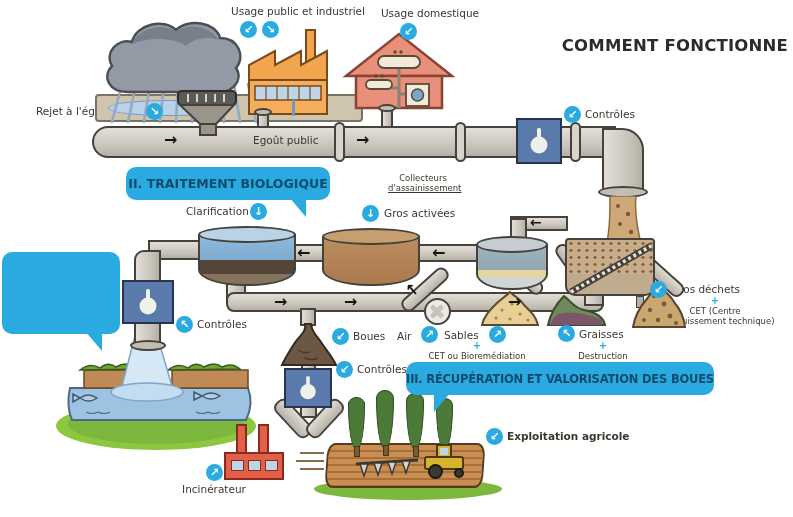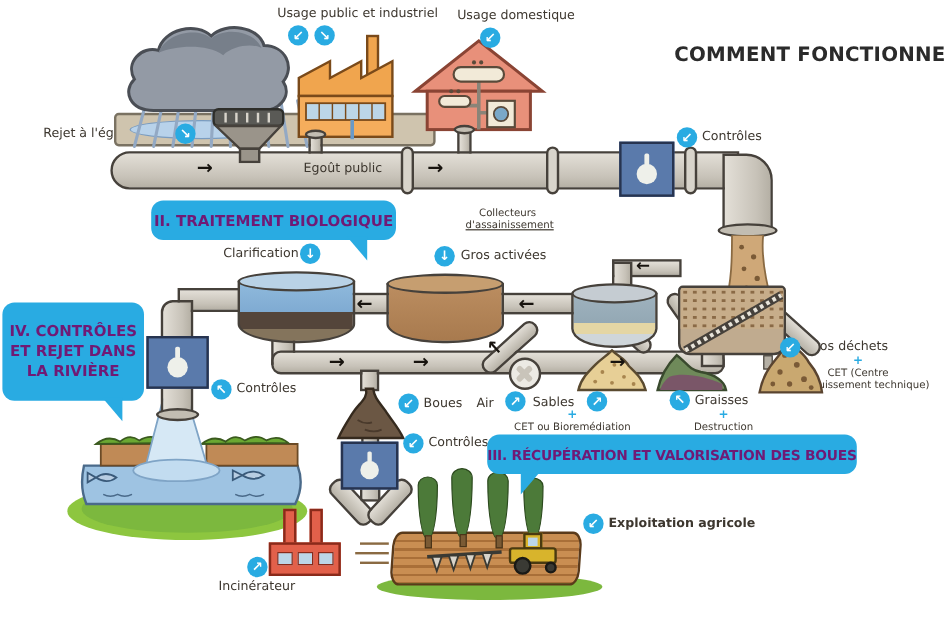--- a/index.html
+++ b/index.html
@@ -23,21 +23,21 @@
   .joint{position:absolute;width:11px;border:2px solid #46413b;border-radius:6px;
          background:#d8d4cb;box-sizing:border-box;z-index:7;}
   .collar{position:absolute;border:2px solid #46413b;border-radius:50%;background:#c2bdb2;
           box-sizing:border-box;z-index:8;}
   .dpipe{position:absolute;background:linear-gradient(180deg,#e0dcd4,#b8b3a8);
          border:2px solid #46413b;border-radius:7px;box-sizing:border-box;z-index:6;}
   
   .cbox{position:absolute;background:#5a7aab;border:2.5px solid #273450;box-sizing:border-box;
         display:flex;align-items:center;justify-content:center;z-index:15;}
   
-  .banner{position:absolute;background:#29abe2;color:#701a75;font-weight:bold;border-radius:10px;
+  .banner{position:absolute;background:#29abe2;color:#0c4a6e;font-weight:bold;border-radius:10px;
           display:flex;align-items:center;justify-content:center;text-align:center;z-index:40;}
   .tail-dr{position:absolute;bottom:-17px;right:24px;width:0;height:0;
            border-top:20px solid #29abe2;border-left:17px solid transparent;}
   .tail-dl{position:absolute;bottom:-17px;left:28px;width:0;height:0;
            border-top:20px solid #29abe2;border-right:17px solid transparent;}
   
   .tank{position:absolute;z-index:10;}
   .tank .tbody{position:absolute;left:0;right:0;top:8px;bottom:0;border:2px solid #46413b;
                border-radius:0 0 48% 48% / 0 0 16px 16px;box-sizing:border-box;}
   .tank .ttop{position:absolute;left:0;right:0;top:0;height:17px;border:2px solid #46413b;
@@ -179,25 +179,20 @@
 
   <div class="banner" style="left:126px;top:167px;width:204px;height:33px;font-size:12.5px;">
     <span>II. TRAITEMENT BIOLOGIQUE</span>
     <span class="tail-dr"></span>
   </div>
   <div class="banner" style="left:406px;top:362px;width:308px;height:33px;font-size:11.5px;letter-spacing:-.2px;">
     <span>III. RÉCUPÉRATION ET VALORISATION DES BOUES</span>
     <span class="tail-dl"></span>
   </div>
   <div class="banner" style="left:2px;top:252px;width:118px;height:82px;font-size:12.5px;line-height:1.35;">
-    <div>
-      <div>IV. CONTRÔLES</div>
-      <div>ET REJET DANS</div>
-      <div>LA RIVIÈRE</div>
-    </div>
     <span class="tail-dr" style="right:18px;"></span>
   </div>
 
   <div class="lbl" style="left:186px;top:205px;">Clarification</div>
   <span class="badge" style="left:250px;top:203px;">↓</span>
   <span class="badge" style="left:362px;top:205px;">↓</span>
   <div class="lbl" style="left:384px;top:207px;">Gros activées</div>
 
   <div class="pipe" style="left:148px;top:240px;width:56px;height:20px;"></div>
   <div class="pipe v" style="left:134px;top:250px;width:27px;height:94px;border-radius:10px 0 0 0;"></div>

